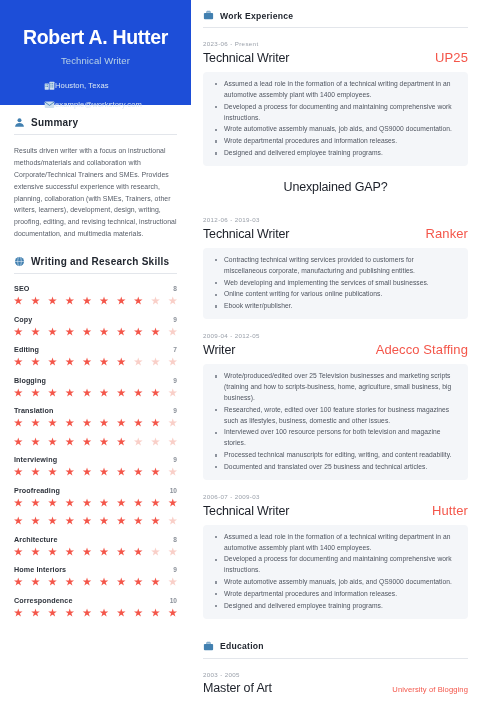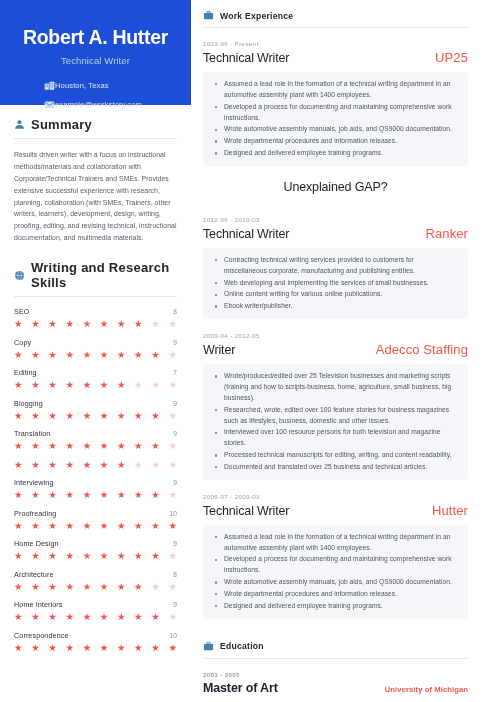--- a/index.html
+++ b/index.html
@@ -80,41 +80,42 @@
     gap: 6px;
     margin-bottom: 6px;
   }
   .sec-head .sec-ico {
     width: 11px; height: 11px;
     flex: 0 0 11px;
     display: flex; align-items: center; justify-content: center;
   }
   .sec-head .sec-ico svg { display: block; }
   .sec-title {
-    font-size: 13px;
+    font-size: 10px;
     font-weight: bold;
     color: #222730;
     letter-spacing: 0.25px;
   }
   .sec-rule {
     height: 1px;
     background: #e3e6eb;
     margin-bottom: 10px;
   }
 
   .summary-text {
     font-size: 6.9px;
     line-height: 1.72;
     color: #555b66;
     letter-spacing: 0.05px;
   }
 
   .skills { margin-top: 4px; }
   .skill {
     margin-bottom: 9px;
+    font-weight: bold;
   }
   .skill-top {
     display: flex;
     justify-content: space-between;
     align-items: baseline;
     margin-bottom: 3px;
   }
   .skill-name {
     font-size: 7.2px;
     color: #2d323b;
@@ -208,21 +209,21 @@
   }
 
   .gap-note {
     font-size: 12.5px;
     color: #1c2029;
     letter-spacing: -0.15px;
     margin: 14px 0 22px 0;
     text-align: center;
   }
 
-  .edu { margin-bottom: 12px; font-weight: bold; }
+  .edu { margin-bottom: 12px; }
   .edu-date {
     font-size: 6.2px;
     color: #9aa0aa;
     letter-spacing: 0.35px;
     margin-bottom: 3px;
   }
   .edu-row {
     display: flex;
     justify-content: space-between;
     align-items: baseline;
@@ -446,24 +447,20 @@
                 <span class="star on">★</span>
                 <span class="star on">★</span>
                 <span class="star on">★</span>
                 <span class="star on">★</span>
                 <span class="star on">★</span>
                 <span class="star on">★</span>
                 <span class="star on">★</span>
               </div>
             </div>
             <div class="skill">
-              <div class="skill-top">
-                <span class="skill-name">Home Design</span>
-                <span class="skill-score">9</span>
-              </div>
               <div class="stars">
                 <span class="star on">★</span>
                 <span class="star on">★</span>
                 <span class="star on">★</span>
                 <span class="star on">★</span>
                 <span class="star on">★</span>
                 <span class="star on">★</span>
                 <span class="star on">★</span>
                 <span class="star on">★</span>
                 <span class="star on">★</span>
@@ -617,21 +614,21 @@
           </svg>
         </span>
         <span class="m-sec-title">Education</span>
       </div>
       <div class="m-rule"></div>
       <div id="edu-list">
           <div class="edu">
             <div class="edu-date">2003 - 2005</div>
             <div class="edu-row">
               <span class="edu-degree">Master of Art</span>
-              <span class="edu-school">University of Michigan</span>
+              <span class="edu-school">University of Blogging</span>
             </div>
           </div>
           <div class="edu edu-only-date">
             <div class="edu-date">2001 - 2003</div>
           </div>
         </div>
     </div>
 
   </div>
 </div>

